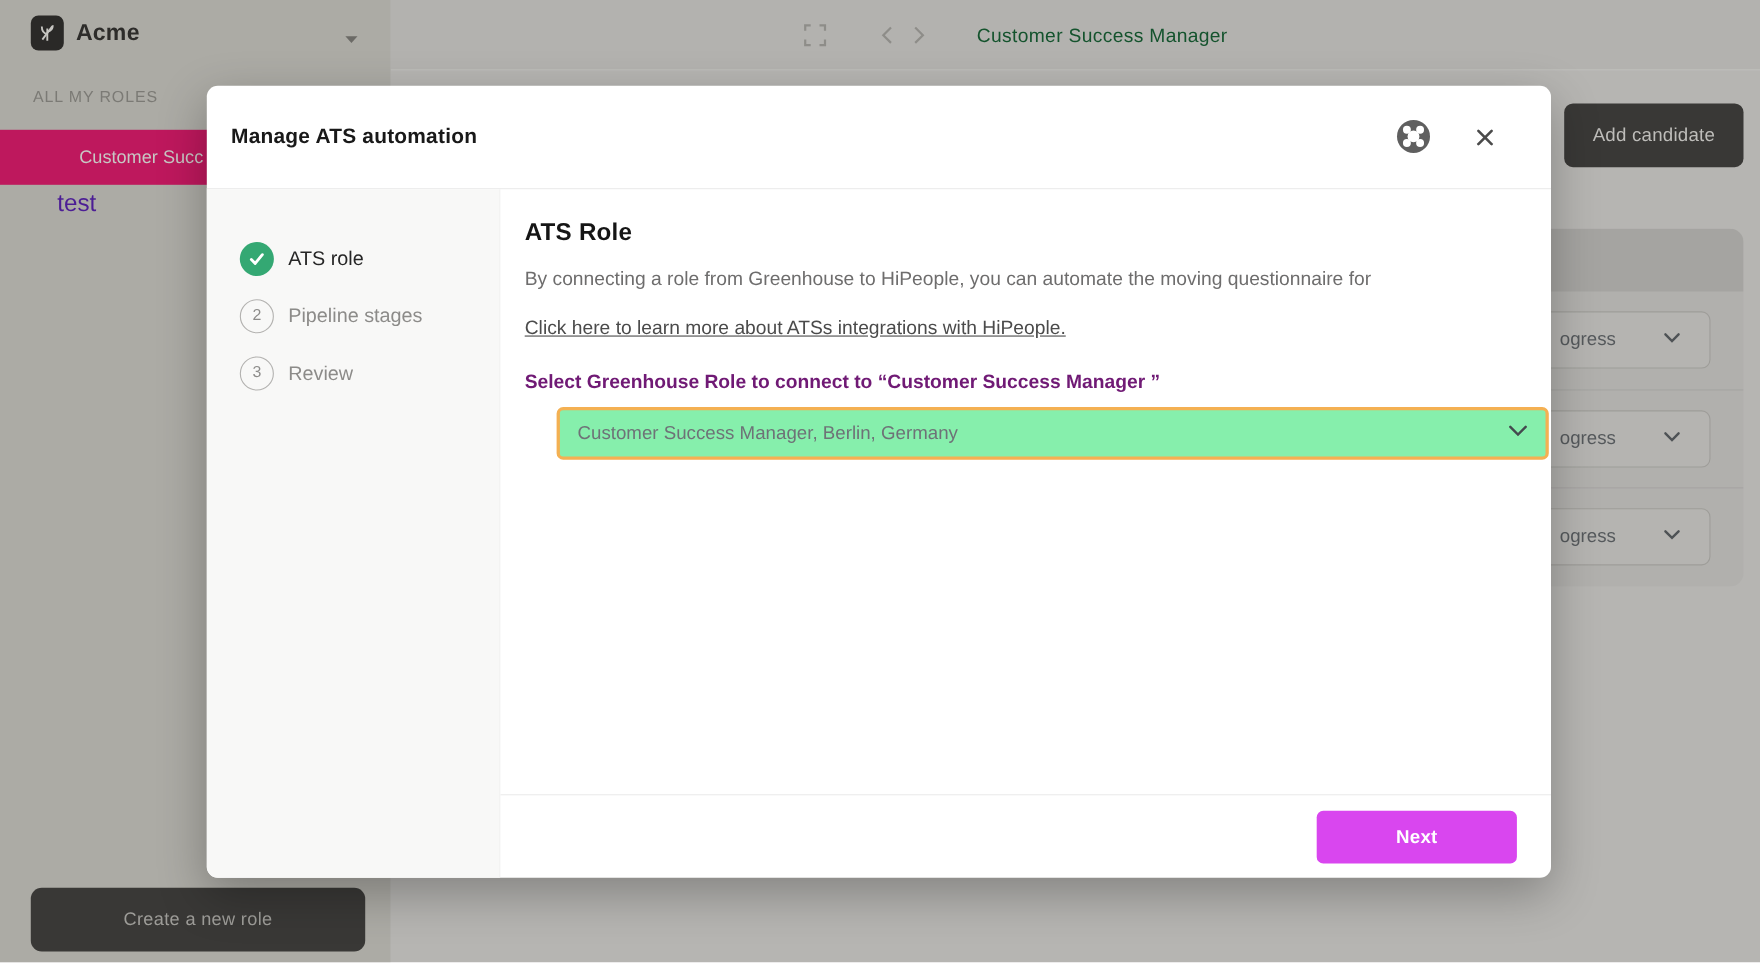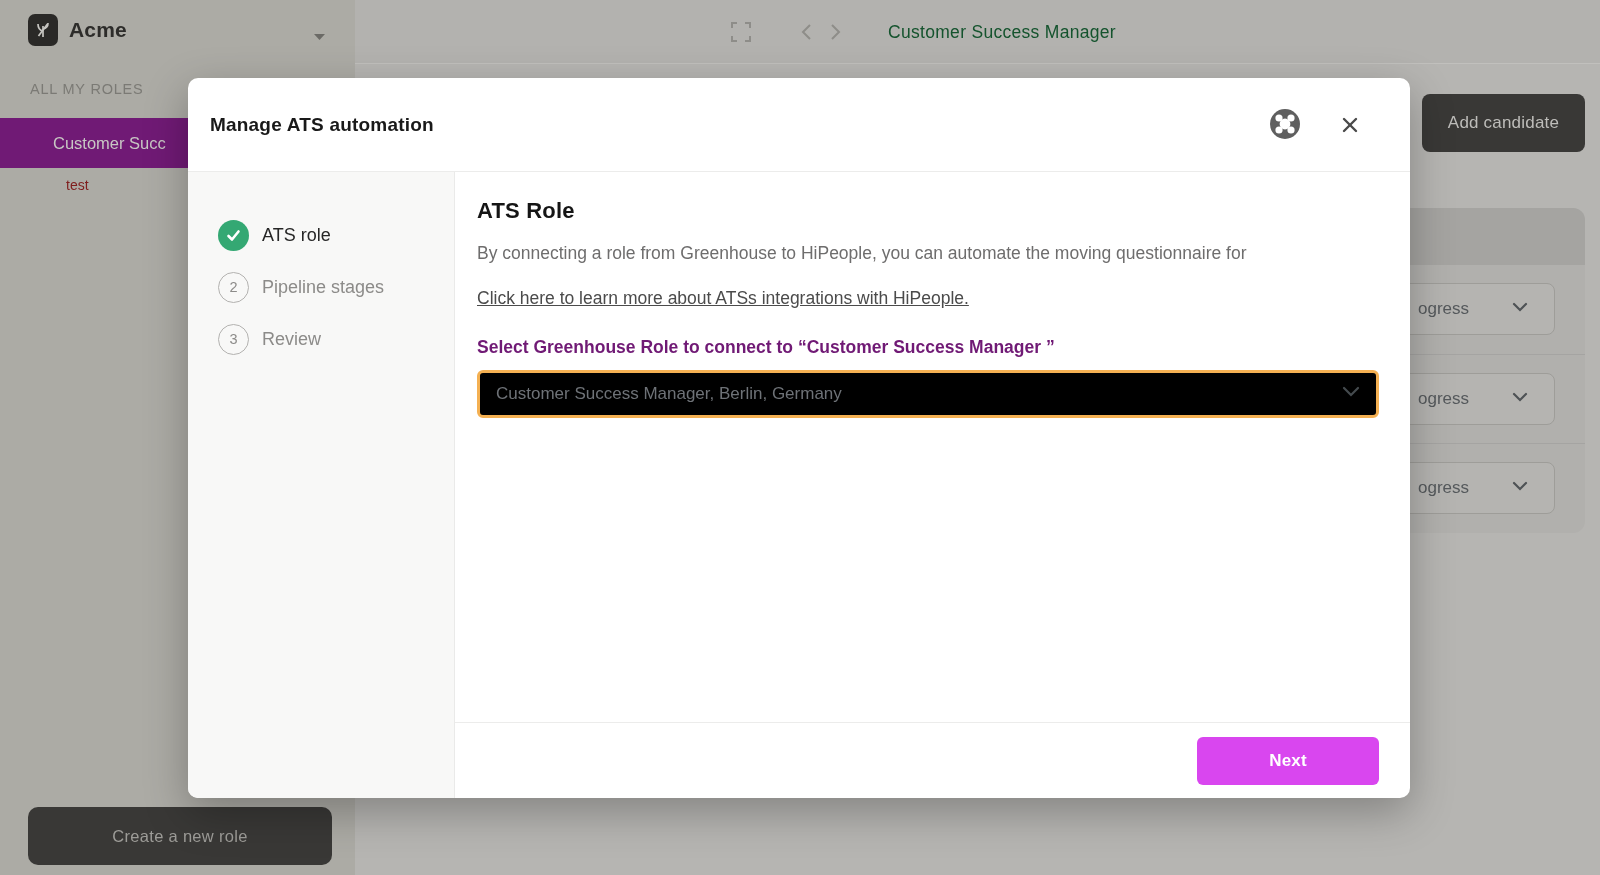--- a/index.html
+++ b/index.html
@@ -16,24 +16,24 @@
   .brand-row { position:absolute; left:28px; top:14px; display:flex; align-items:center; gap:11px; }
   .brand-logo { width:30px; height:32px; border-radius:7px; background:#2a2927;
                 display:flex; align-items:center; justify-content:center; }
   .brand-name { font-size:21px; font-weight:700; color:#2d2c2a; letter-spacing:.2px; }
   .brand-caret { position:absolute; left:313px; top:27px; }
 
   .section-label { position:absolute; left:30px; top:81px; font-size:14.5px; font-weight:500;
                    letter-spacing:.8px; color:#7b7a75; }
 
   .role-row-selected { position:absolute; left:0; top:118px; width:355px; height:50px;
-                       background:#701a75; color:#c8c7c4; font-size:16.5px; line-height:50px;
-                       padding-left:53px; white-space:nowrap; overflow:hidden; }
-  .role-row { position:absolute; left:66px; top:165px; height:40px; line-height:40px;
-              color:#7f1d1d; font-size:14px; }
+                       background:#be185d; color:#c8c7c4; font-size:16.5px; line-height:50px;
+                       padding-left:72px; white-space:nowrap; overflow:hidden; }
+  .role-row { position:absolute; left:52px; top:165px; height:40px; line-height:40px;
+              color:#4c1d95; font-size:22px; }
 
   .create-role-btn { position:absolute; left:28px; top:807px; width:304px; height:58px;
                      background:#393836; border-radius:10px; border:none;
                      color:#9d9c98; font-size:16.5px; letter-spacing:.3px;
                      display:flex; align-items:center; justify-content:center; cursor:pointer;
                      font-family:"Liberation Sans", sans-serif; }
 
   .expand-btn { position:absolute; left:374px; top:20px; width:24px; height:24px; }
   .nav-back  { position:absolute; left:443px; top:22px; width:18px; height:20px; }
   .nav-fwd   { position:absolute; left:471px; top:22px; width:18px; height:20px; }
@@ -83,22 +83,22 @@
 
   .modal-content { position:absolute; left:268px; top:94px; right:0; bottom:76px;
                    padding:26px 31px 0 21px; }
   .content-heading { font-size:22px; font-weight:700; color:#151515; letter-spacing:.2px; }
   .content-desc { margin-top:16px; font-size:17.5px; color:#6e6d6d; line-height:26px; }
   .content-desc span { display:block; }
   .content-link { display:inline-block; font-size:17.5px; line-height:26px; color:#4b4b4b;
                   text-decoration:underline; cursor:pointer;margin-top:19px; }
   .select-label { margin-top:26px; font-size:17.5px; font-weight:700; color:#701a75; }
   .role-select { position:relative; margin-top:12px; height:48px; width:100%;
-                 border:3px solid #f4b052; border-radius:6px; background:#000000;
-                 display:flex; align-items:center; padding:0 16px; cursor:pointer; }
+                 border:3px solid #f4b052; border-radius:6px; background:#86efac;
+                 display:flex; align-items:center; padding:0 16px; cursor:pointer;margin-left:29px; }
   .role-select-value { font-size:17px; color:#6e7277; }
   .role-select svg { position:absolute; right:16px; top:13px; }
 
   .modal-footer { position:absolute; left:267px; right:0; bottom:0; height:76px;
                   border-top:1px solid #ececeb; }
   .next-btn { position:absolute; right:31px; top:14px; width:182px; height:48px;
               background:#d946ef; border:none; border-radius:6px; color:#ffffff;
               font-size:17px; font-weight:700; letter-spacing:.2px; cursor:pointer;
               font-family:"Liberation Sans", sans-serif; }
 </style>

